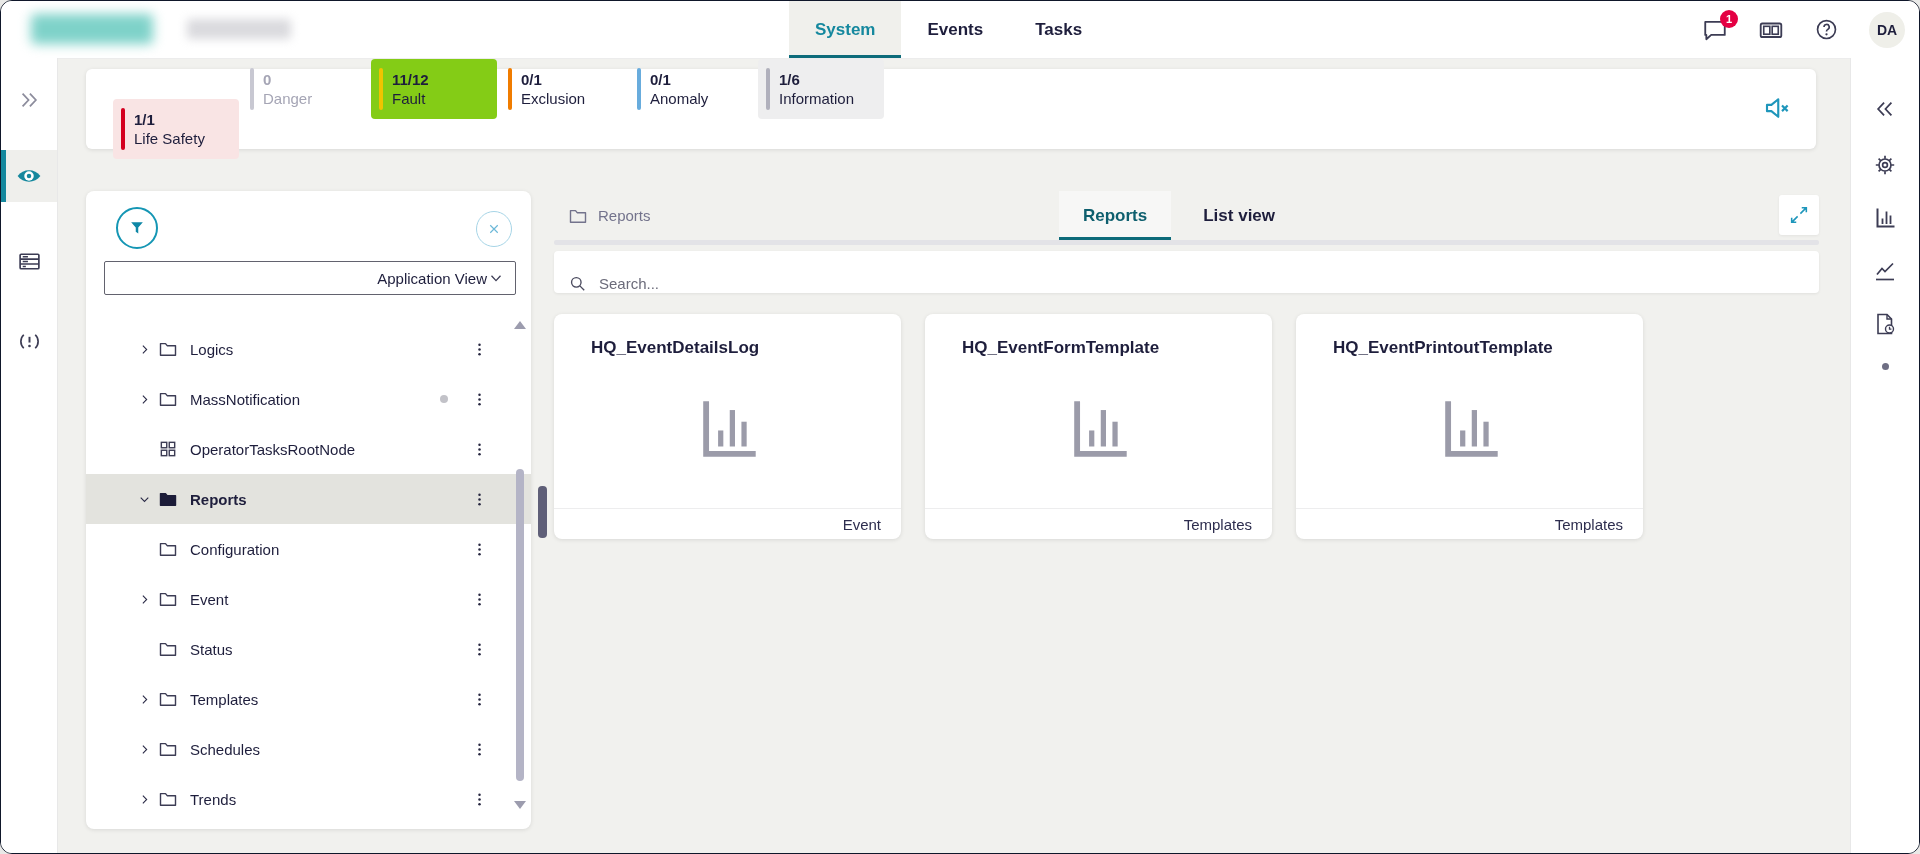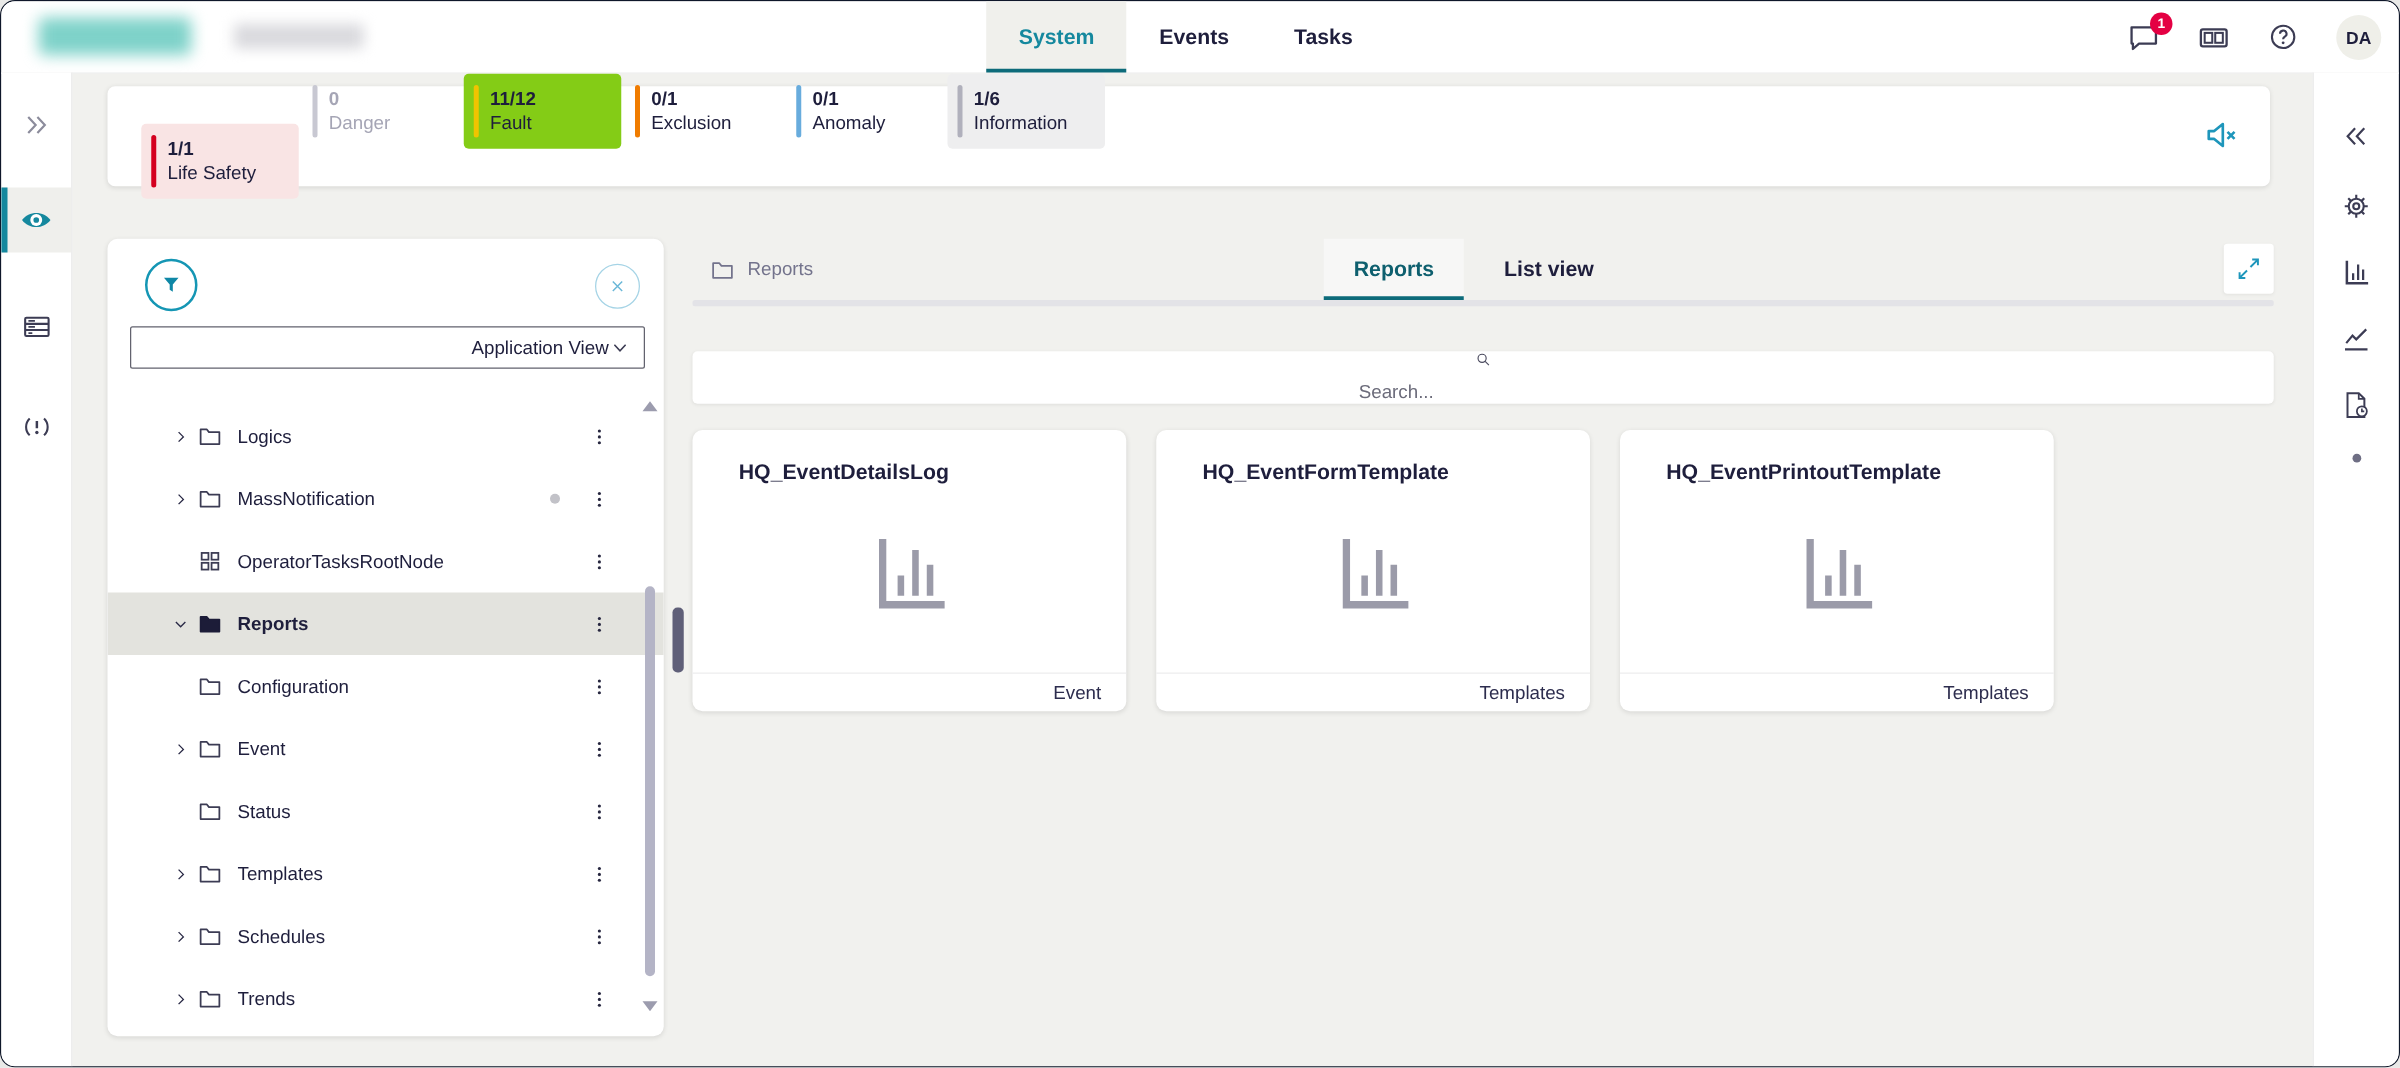--- a/index.html
+++ b/index.html
@@ -78,22 +78,22 @@
   .main-head{position:relative;height:49px;}
   .crumb{position:absolute;left:14px;top:0;height:49px;display:flex;align-items:center;gap:10px;color:var(--gray_text,#73738c);font-size:15px;}
   .main-tabs{position:absolute;left:505px;top:0;height:49px;display:flex;gap:8px;}
   .mtab{position:relative;display:flex;align-items:center;justify-content:center;padding:0 24px;font-size:17px;font-weight:bold;
         color:var(--dark_text);cursor:pointer;}
   .mtab.active{color:#0e5f6e;background:rgba(255,255,255,.45);}
   .mtab.active:after{content:"";position:absolute;left:0;right:0;bottom:0;height:3px;background:var(--tab_underline);}
   .expand-btn{position:absolute;right:0;top:4px;width:40px;height:40px;background:#fff;border-radius:3px;
               display:flex;align-items:center;justify-content:center;color:#1e96bb;cursor:pointer;box-shadow:0 1px 3px rgba(0,0,0,.06);}
   .head-band{height:5px;background:#e3e3e7;border-radius:2px;margin-top:0;}
-  .search-bar{margin-top:36px;height:42px;background:#fff;border-radius:4px;box-shadow:0 1px 3px rgba(0,0,0,.07);
-              display:flex;align-items:center;padding:0 14px;box-sizing:border-box;gap:10px;color:#4a4a5e;flex-direction:column;}
+  .search-bar{margin-top:6px;height:42px;background:#fff;border-radius:4px;box-shadow:0 1px 3px rgba(0,0,0,.07);
+              display:flex;align-items:flex-end;padding:0 14px;box-sizing:border-box;gap:10px;color:#4a4a5e;}
   .search-bar input{border:none;outline:none;flex:1;font-size:15px;font-family:"Liberation Sans",sans-serif;color:var(--dark_text);background:transparent;}
   .search-bar input::placeholder{color:#6b6b7a;}
   .cards{margin-top:21px;display:flex;gap:24px;}
   .card{width:347px;height:225px;background:#fff;border-radius:8px;box-shadow:0 1px 4px rgba(0,0,0,.10);
         position:relative;box-sizing:border-box;cursor:pointer;}
   .card-title{padding:24px 37px 0;font-size:17px;font-weight:bold;color:var(--dark_text);}
   .card-chart{position:absolute;left:0;right:0;top:80px;display:flex;justify-content:center;color:#9b9ba9;}
   .card-footer{position:absolute;left:0;right:0;bottom:0;height:30px;border-top:1px solid #ededee;
                display:flex;align-items:center;justify-content:flex-end;padding:0 20px;font-size:15px;color:#2d2d4e;}
 </style>

